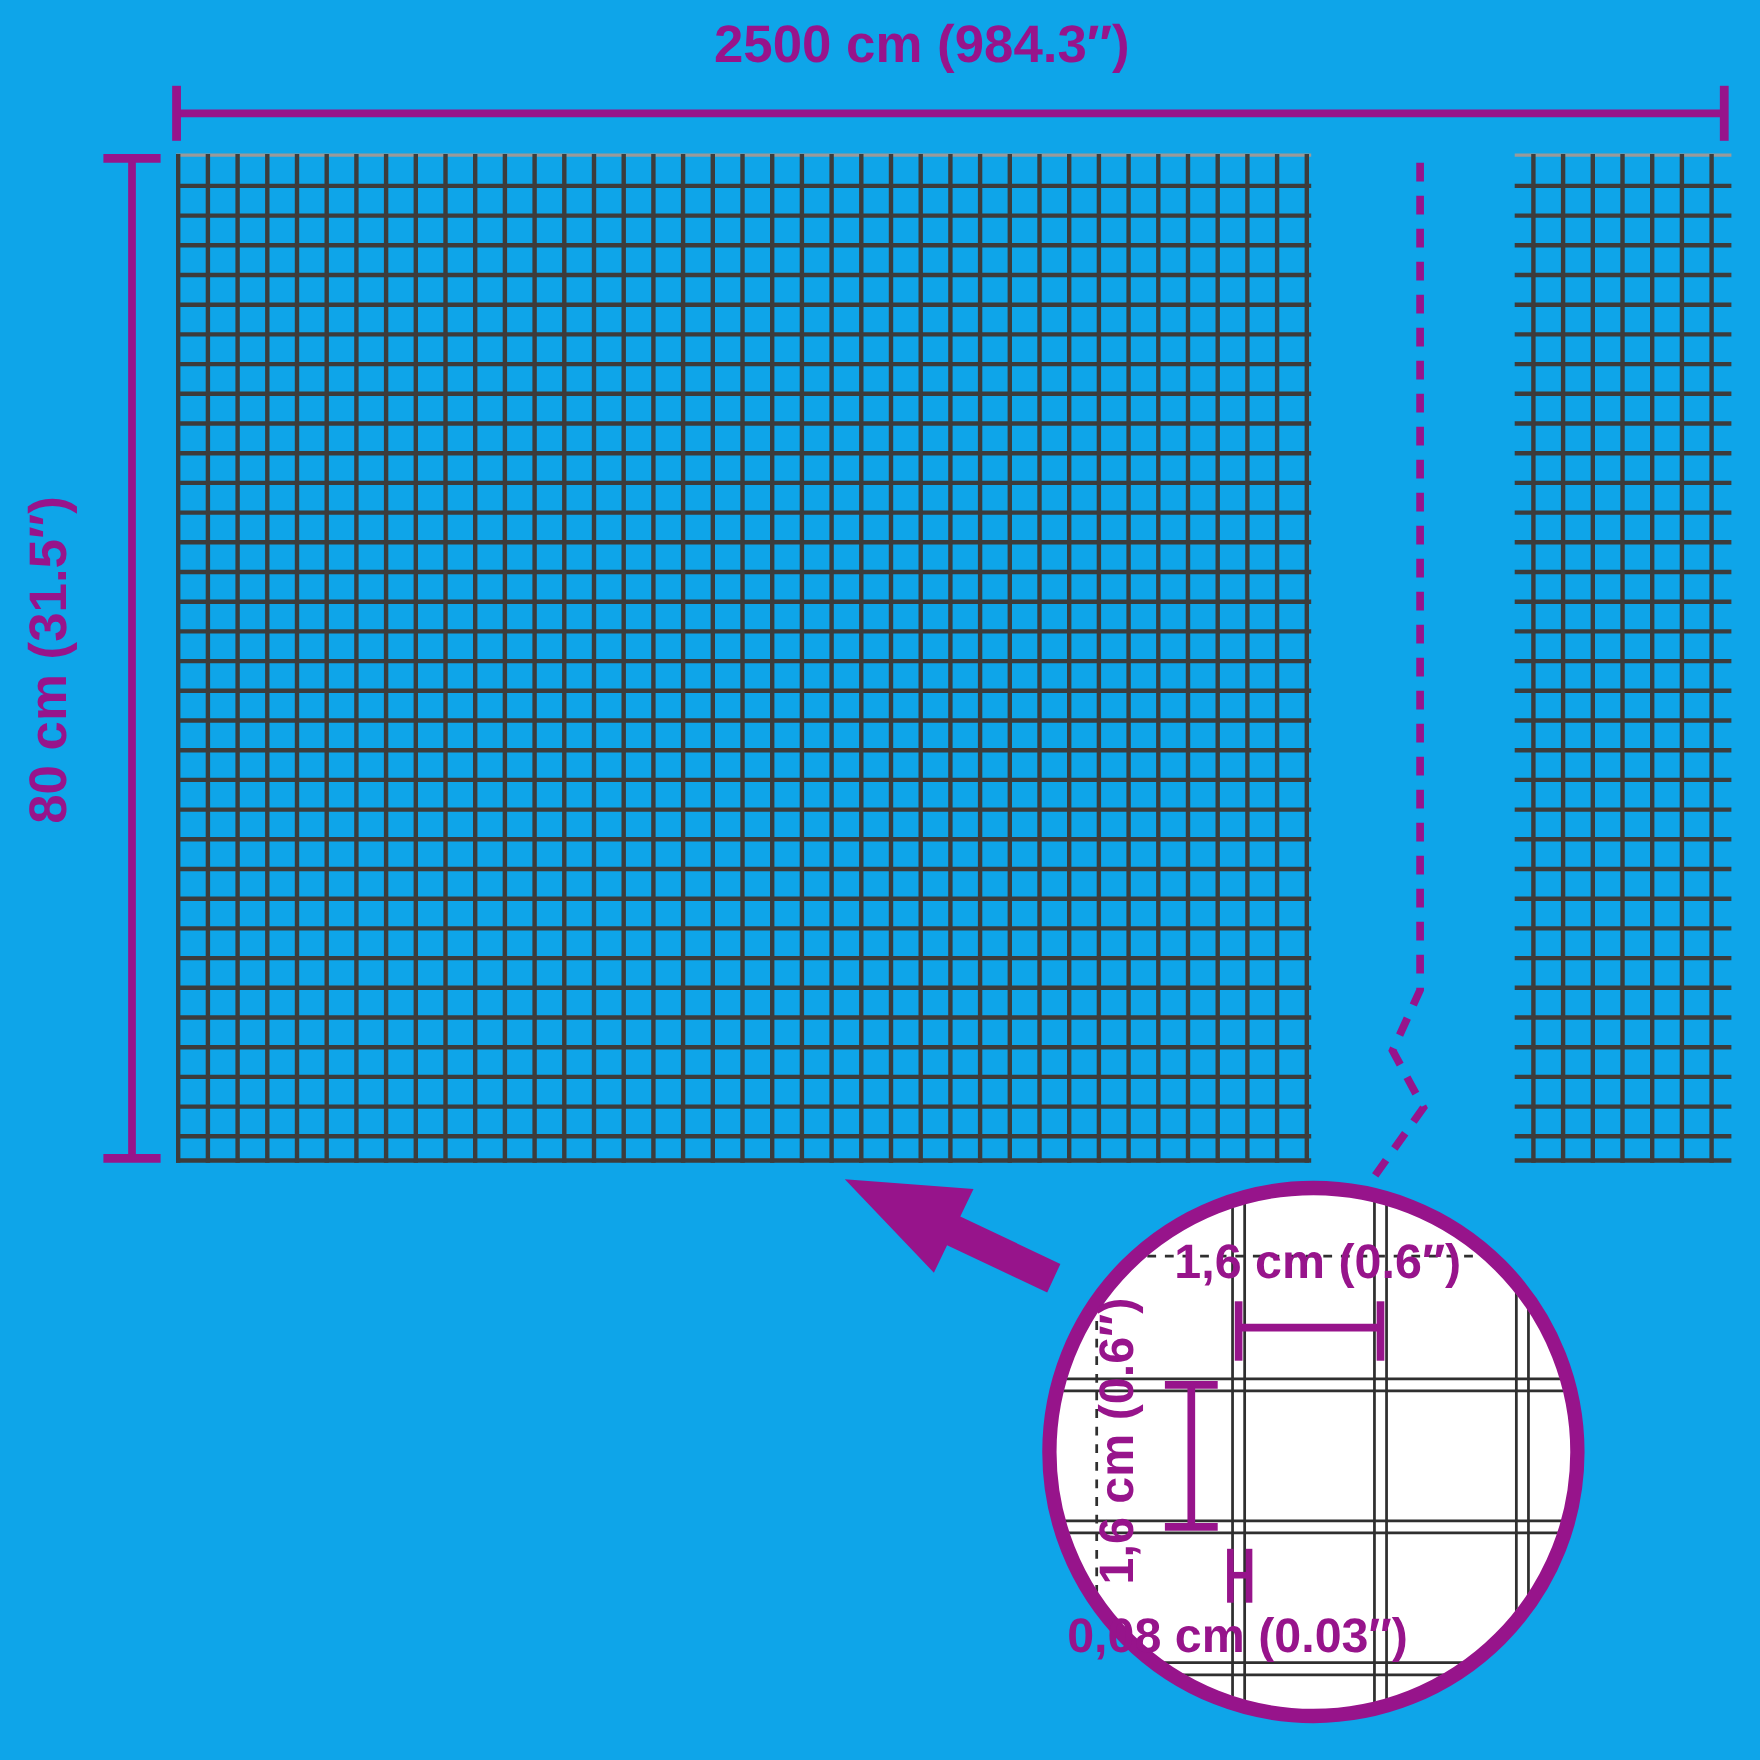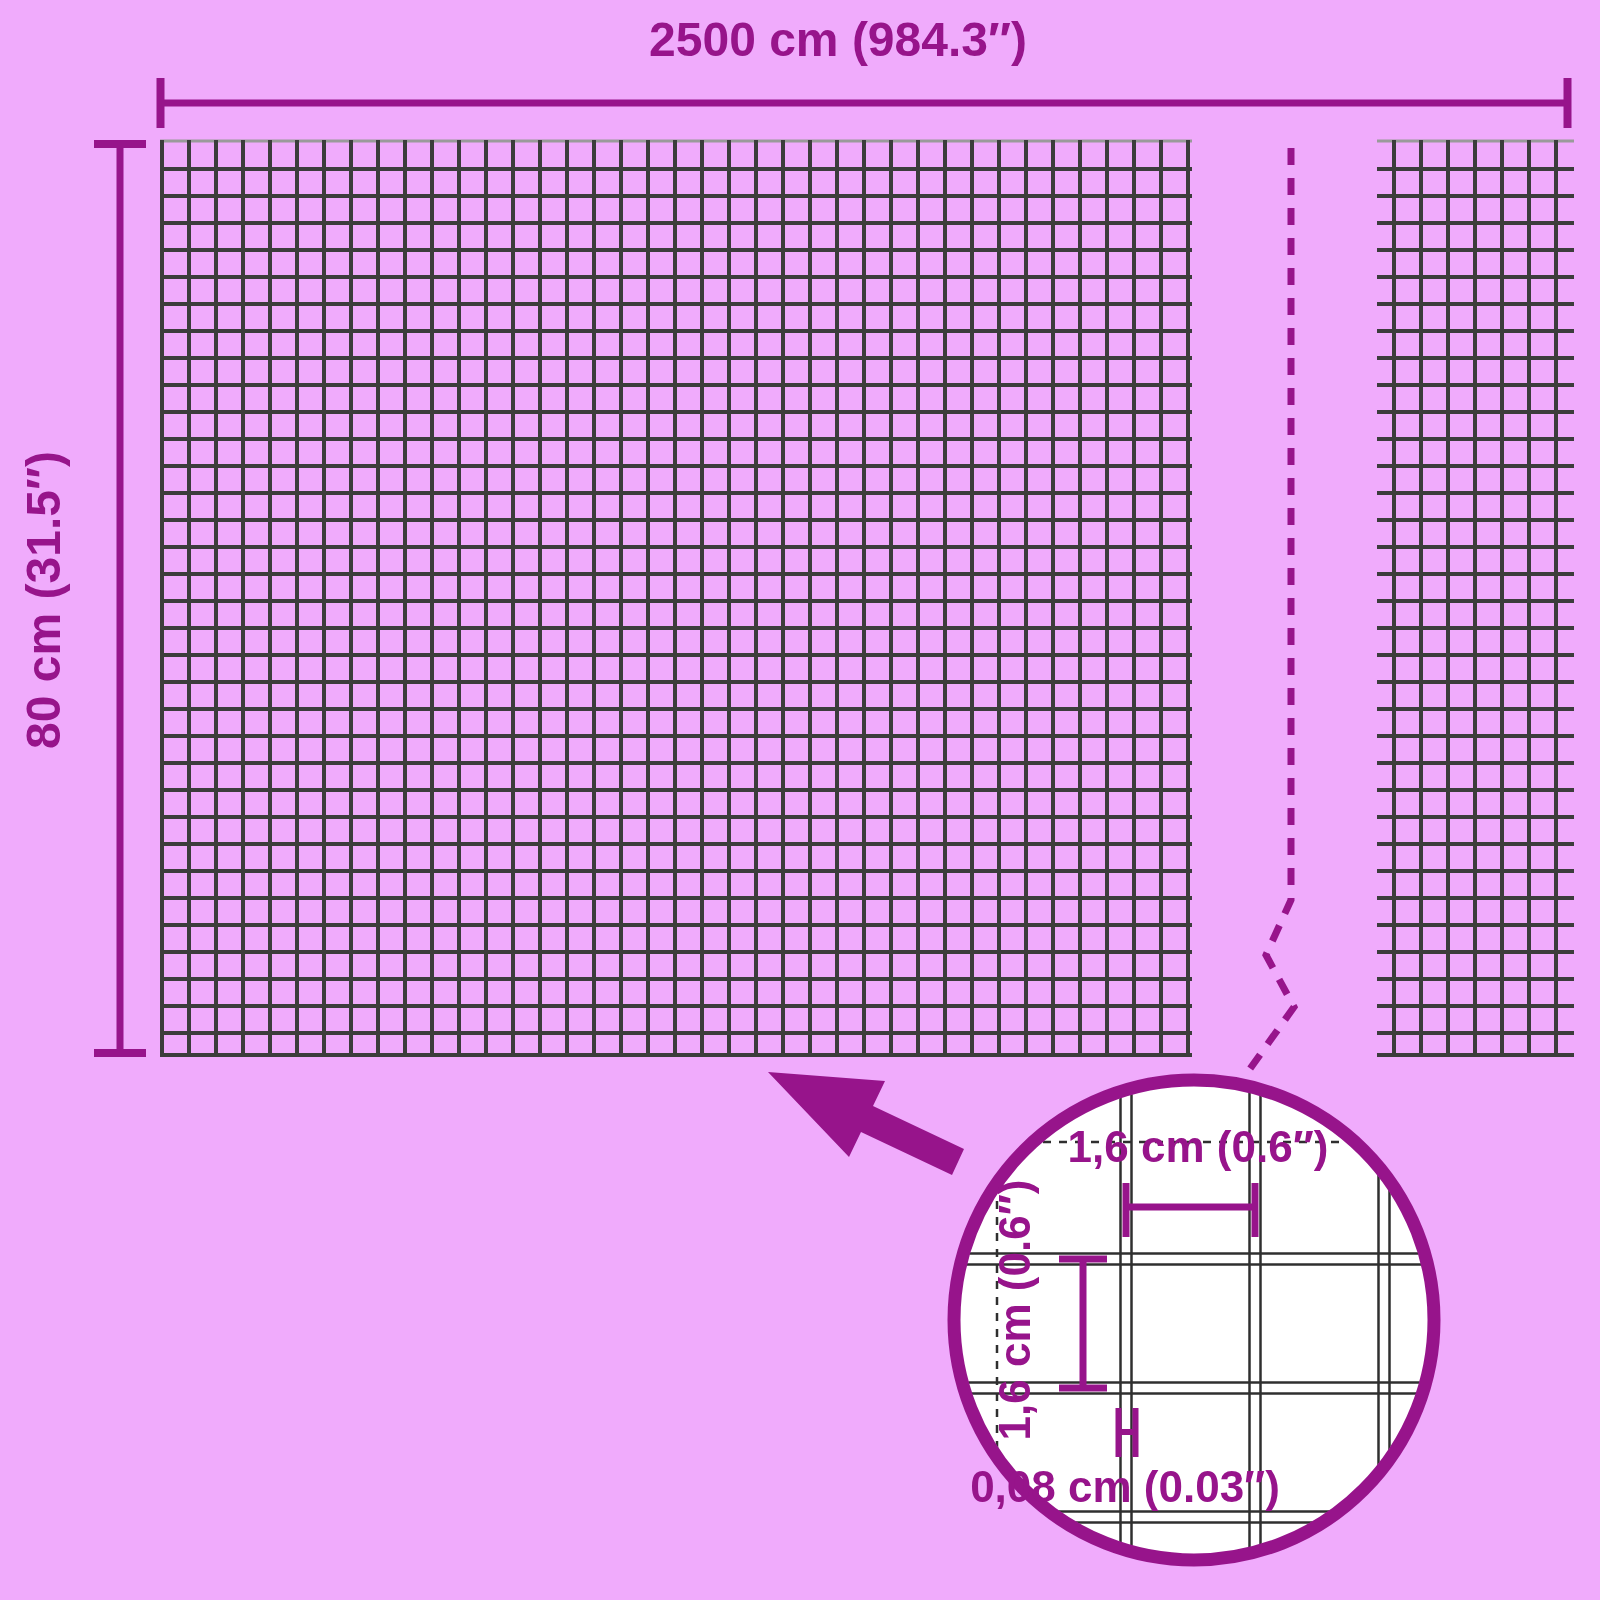--- a/index.html
+++ b/index.html
@@ -4,21 +4,21 @@
 <style>
   html, body {
     margin: 0;
     padding: 0;
     background: #ffffff;
   }
   .stage {
     width: 1600px;
     height: 1600px;
     position: relative;
-    background: #f0abfc;
+    background: #0ea5e9;
   }
   svg { display: block; }
   .acc-stroke { stroke: var(--accent); }
   .acc-fill   { fill: var(--accent); }
   .dim-label {
     font-family: "Liberation Sans", "DejaVu Sans", sans-serif;
     font-weight: bold;
     font-size: 48px;
     fill: var(--accent);
   }

